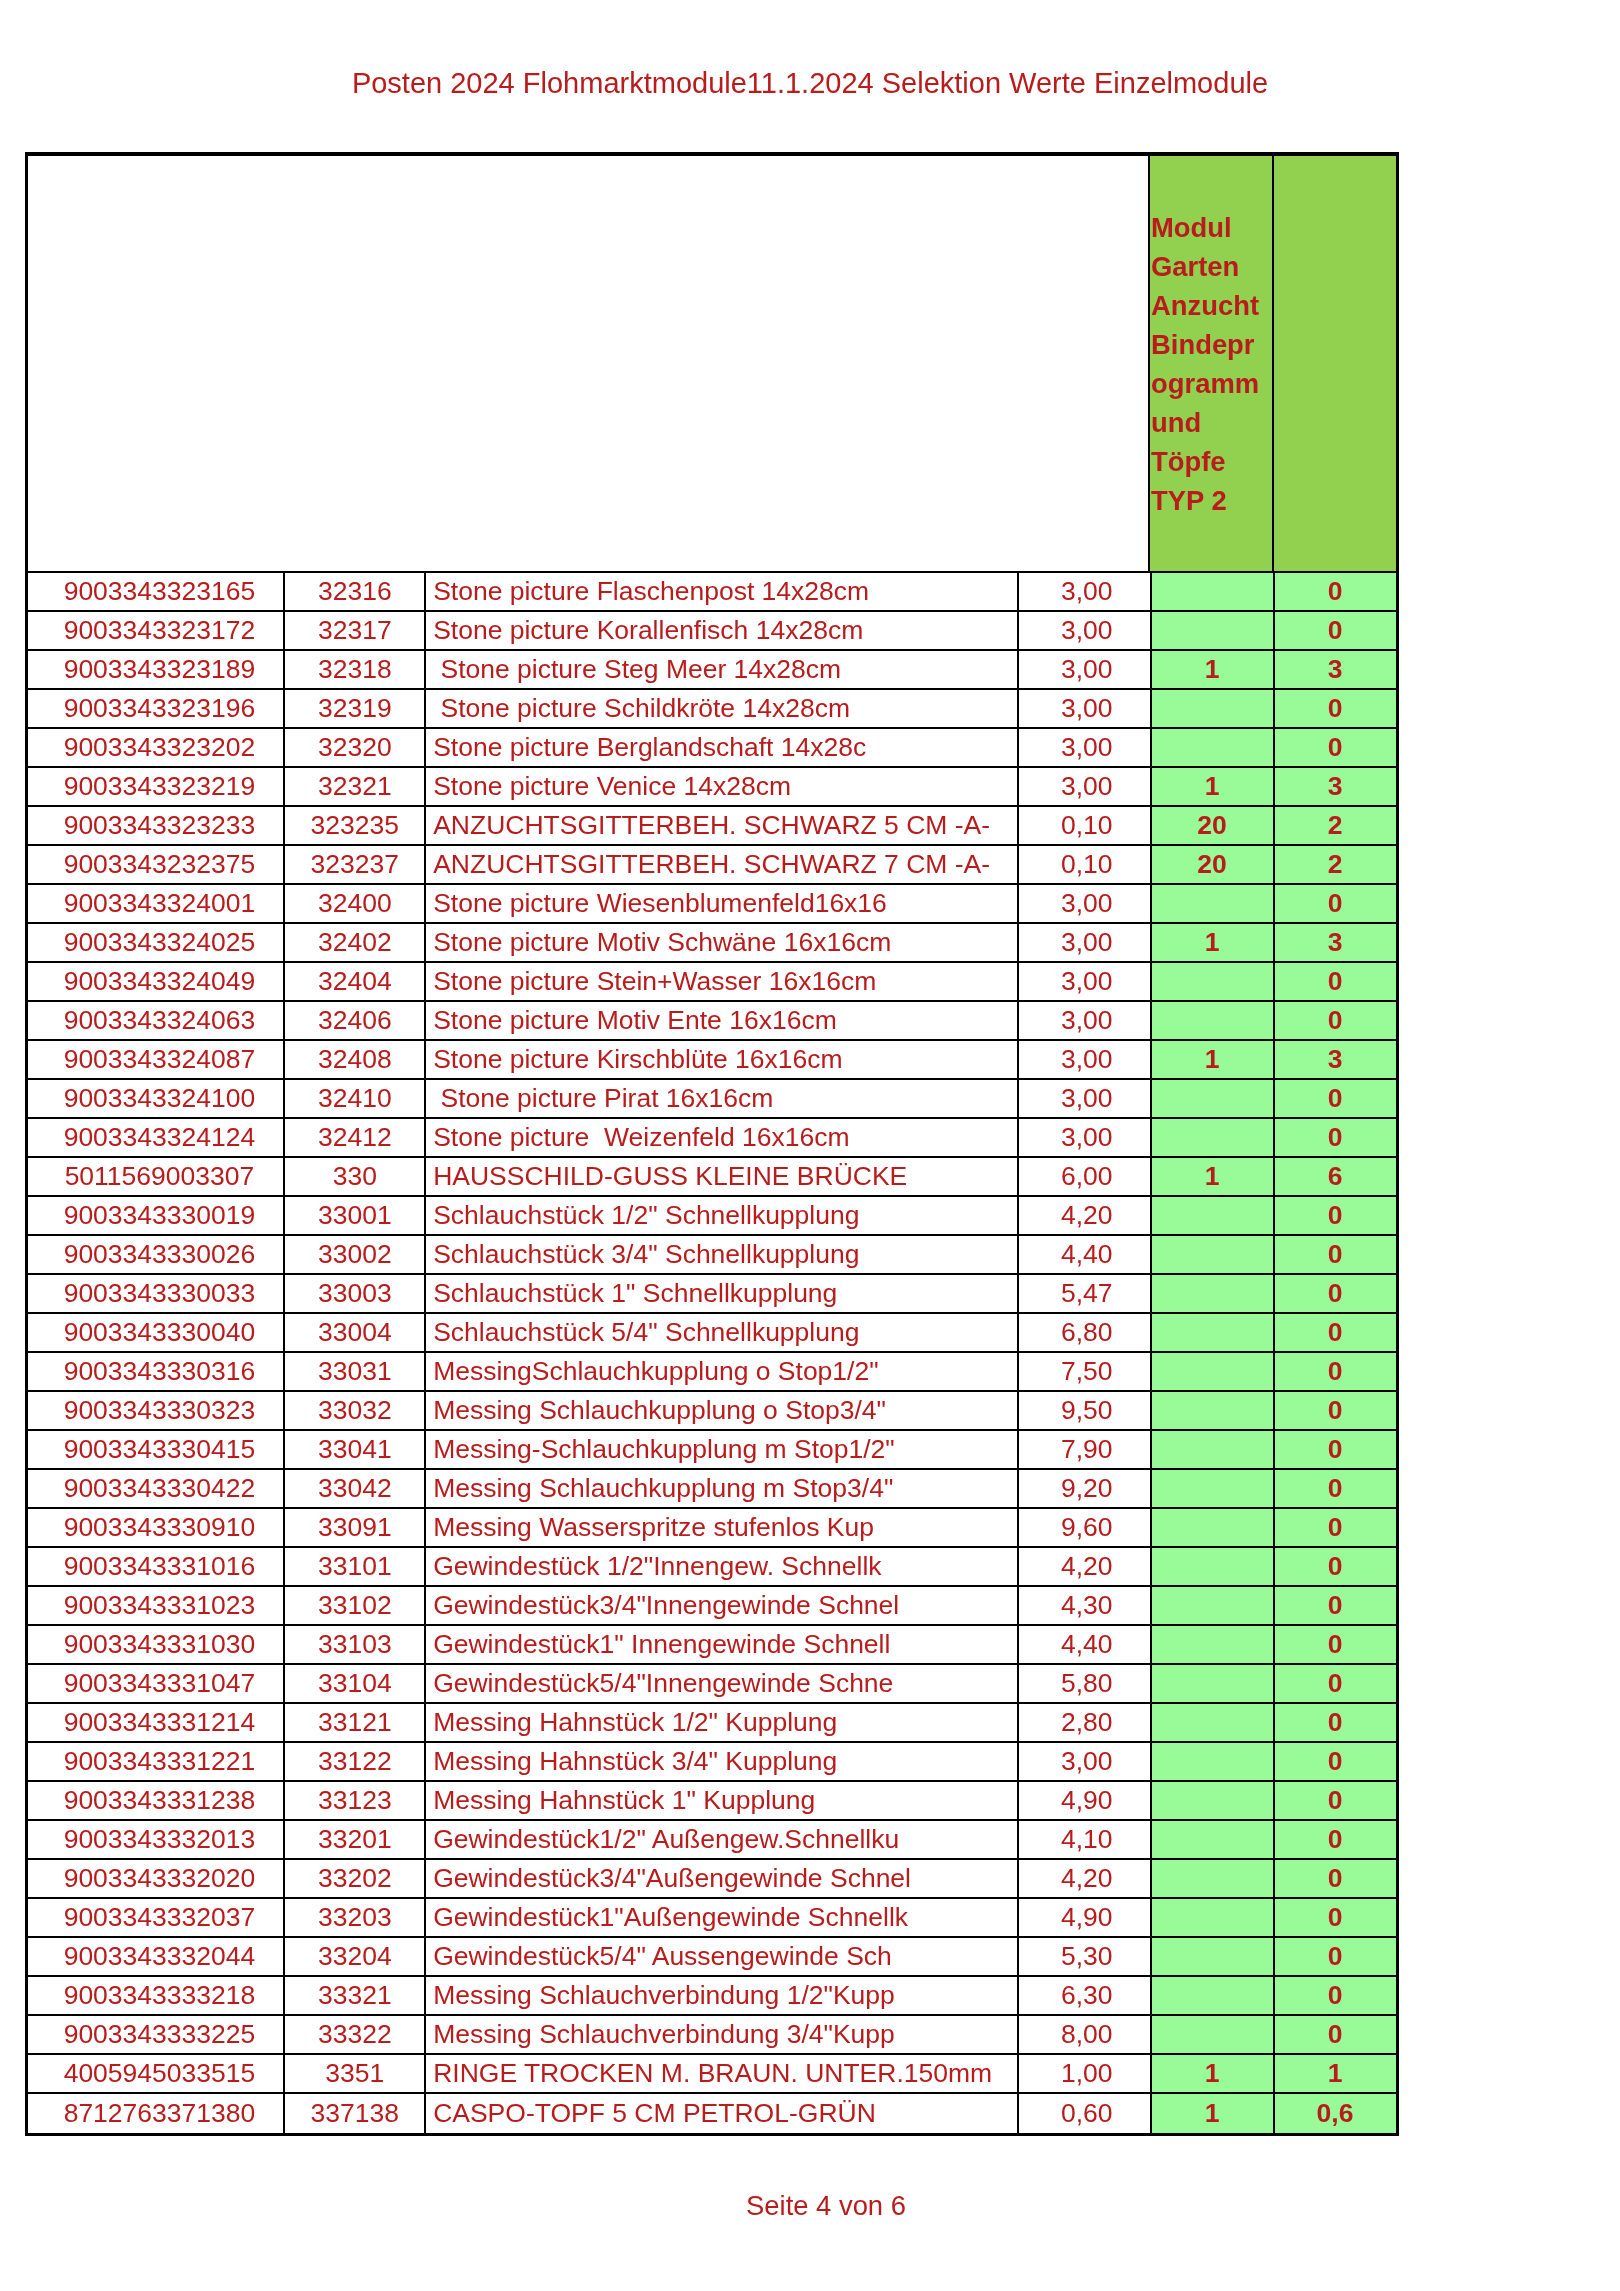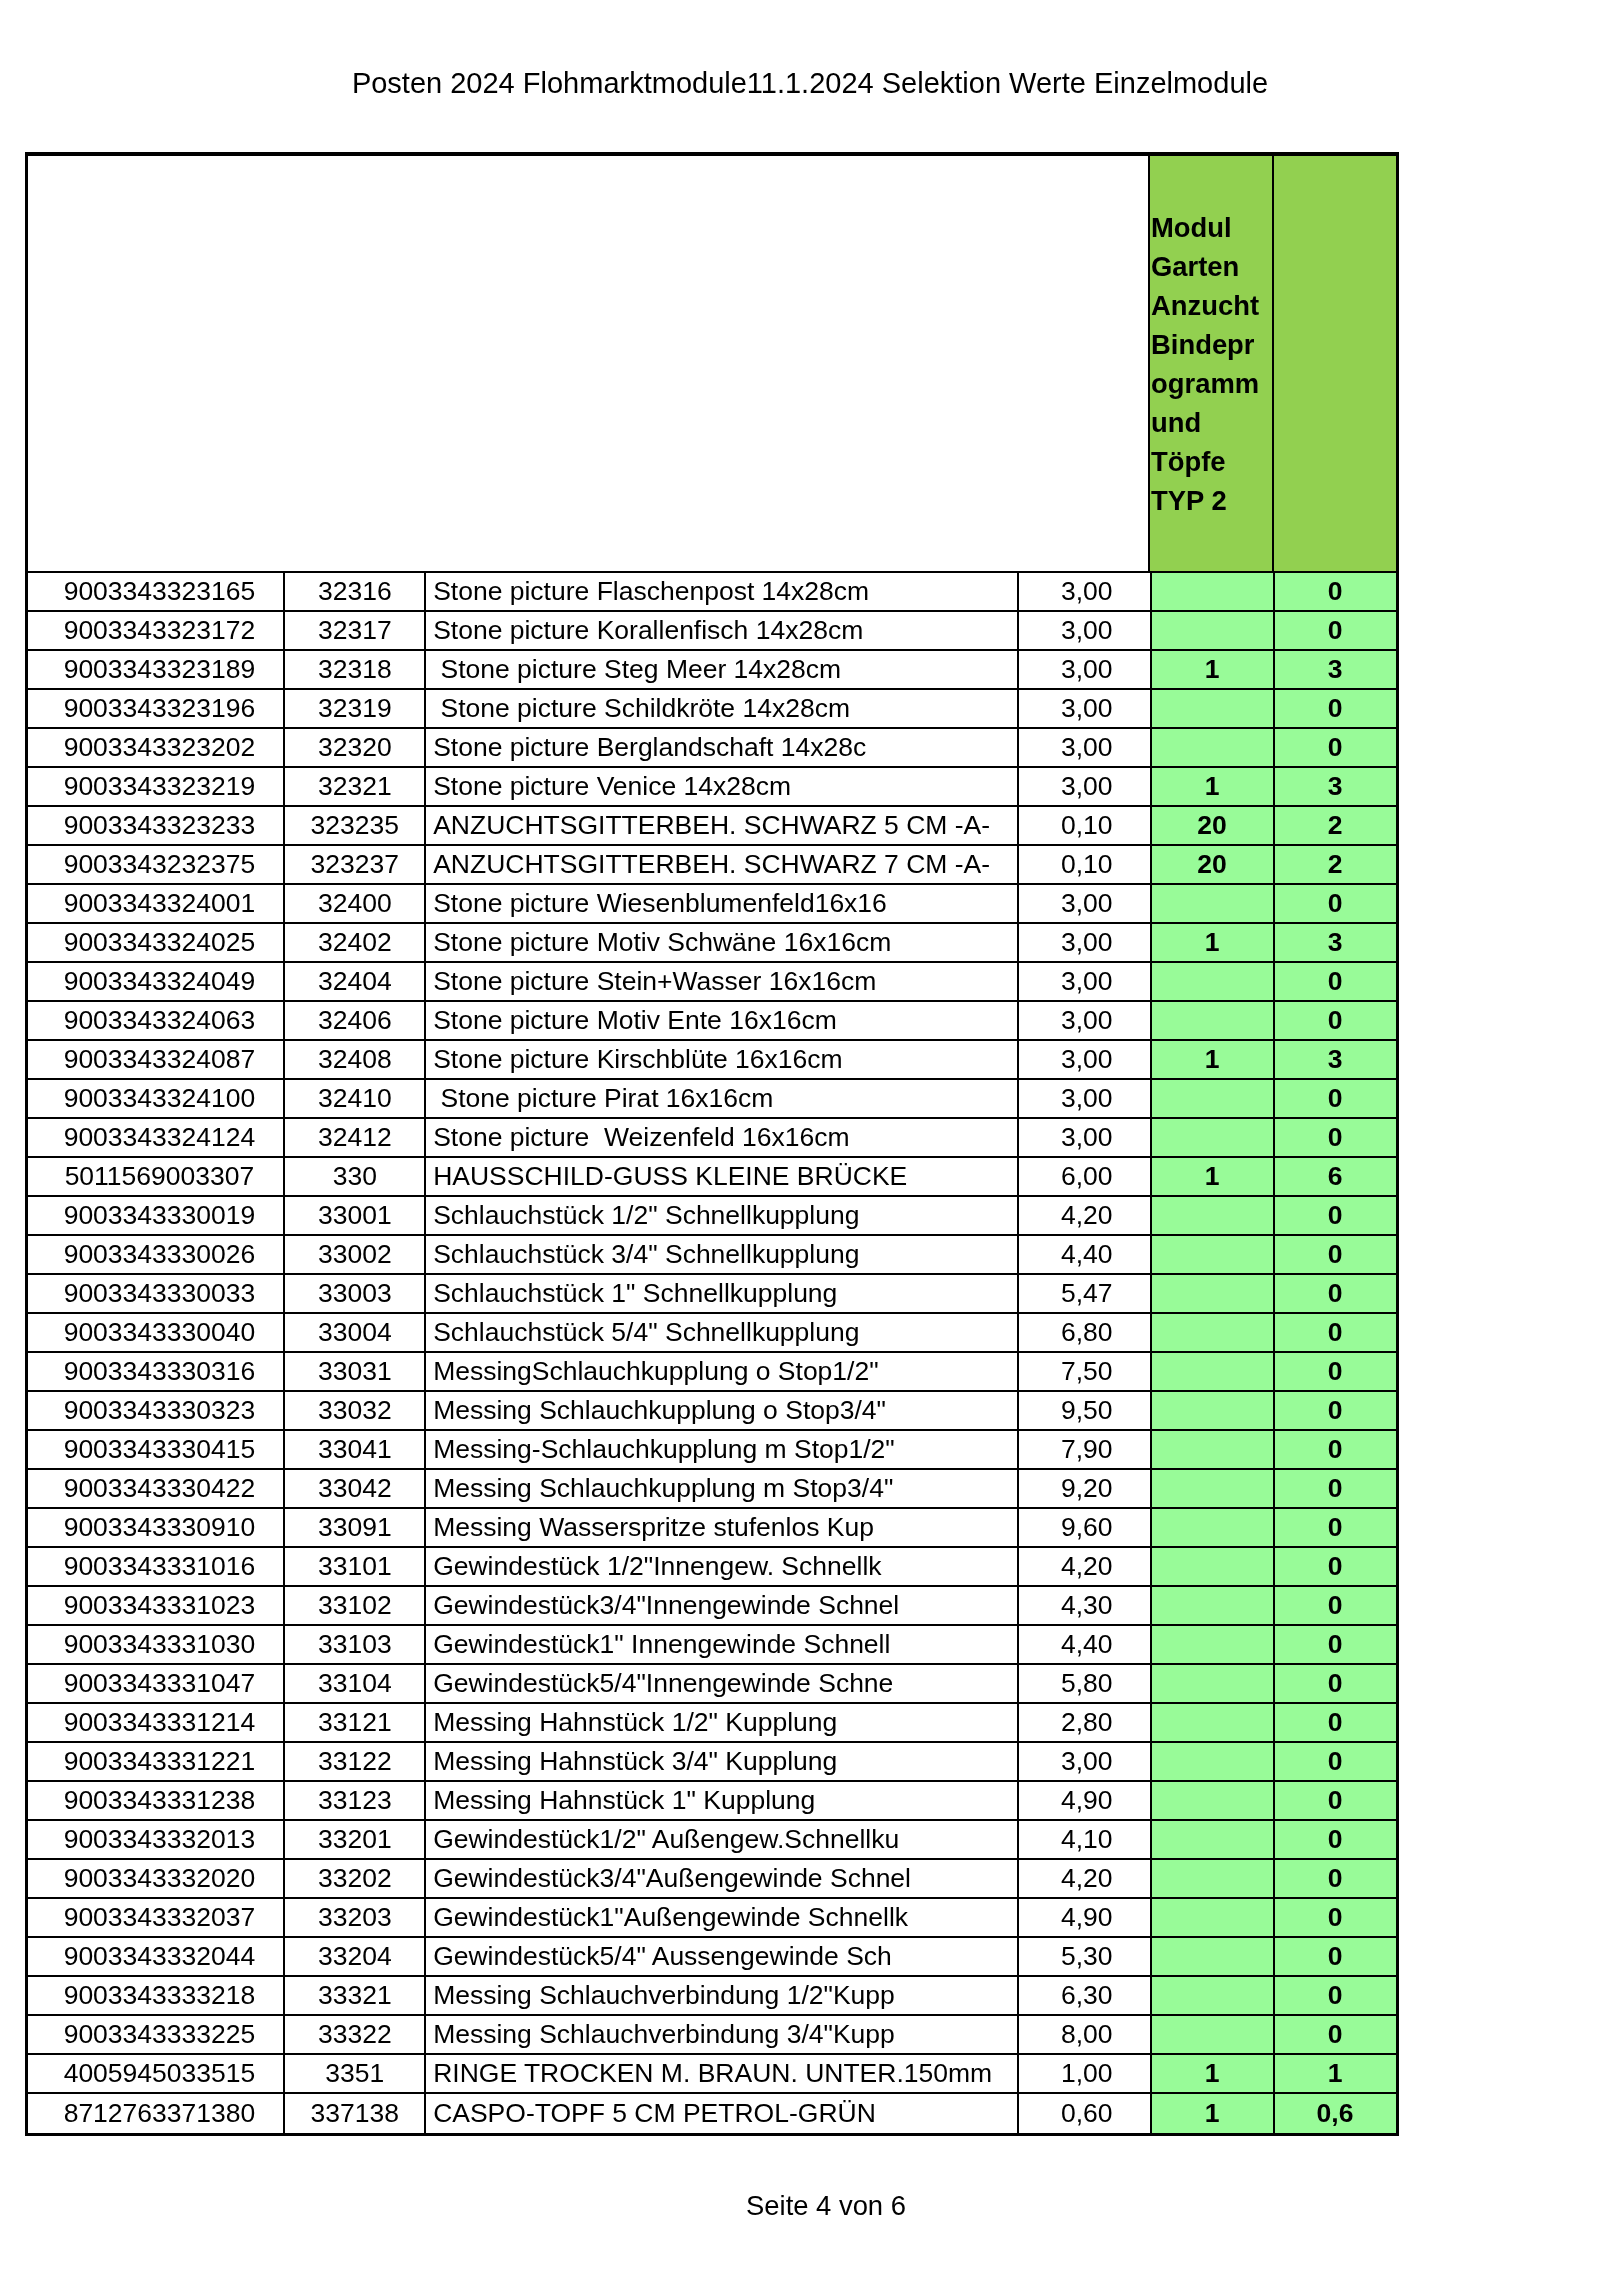--- a/index.html
+++ b/index.html
@@ -6,21 +6,21 @@
     margin: 0;
     padding: 0;
     background: #ffffff;
   }
   .page {
     position: relative;
     width: 1620px;
     height: 2292px;
     background: #ffffff;
     font-family: "Liberation Sans", sans-serif;
-    color: #000000;
+    color: #b91c1c;
     overflow: hidden;
   }
   .title {
     position: absolute;
     top: 67px;
     left: 0;
     width: 100%;
     text-align: center;
     font-size: 29px;
     letter-spacing: 0px;

